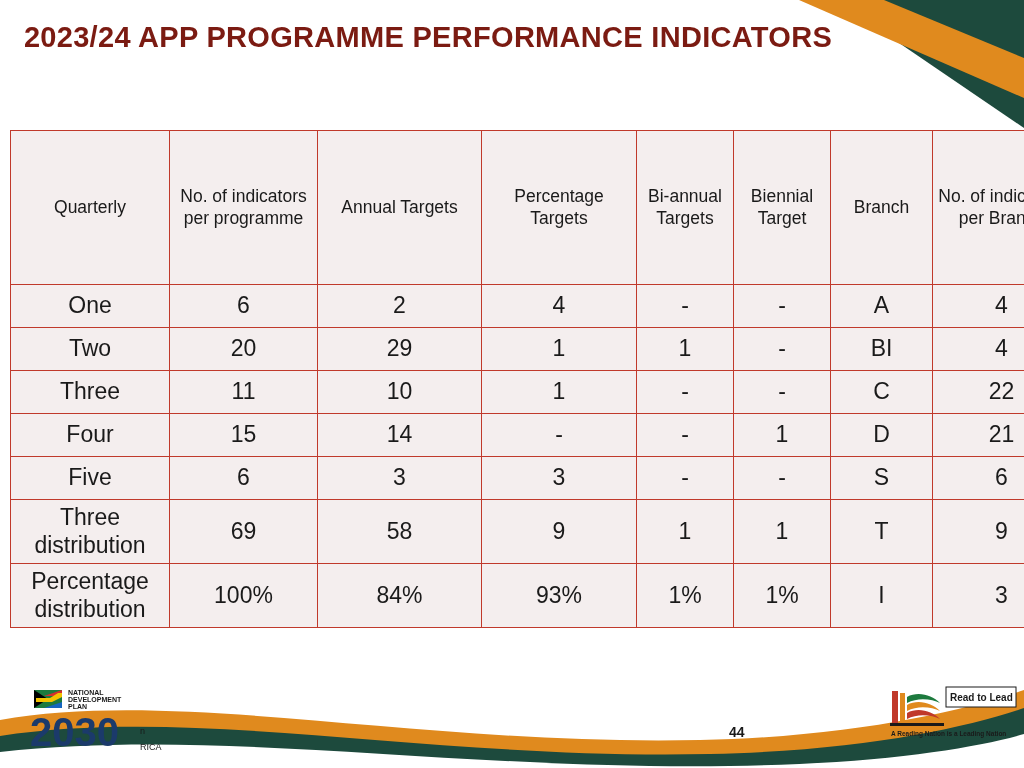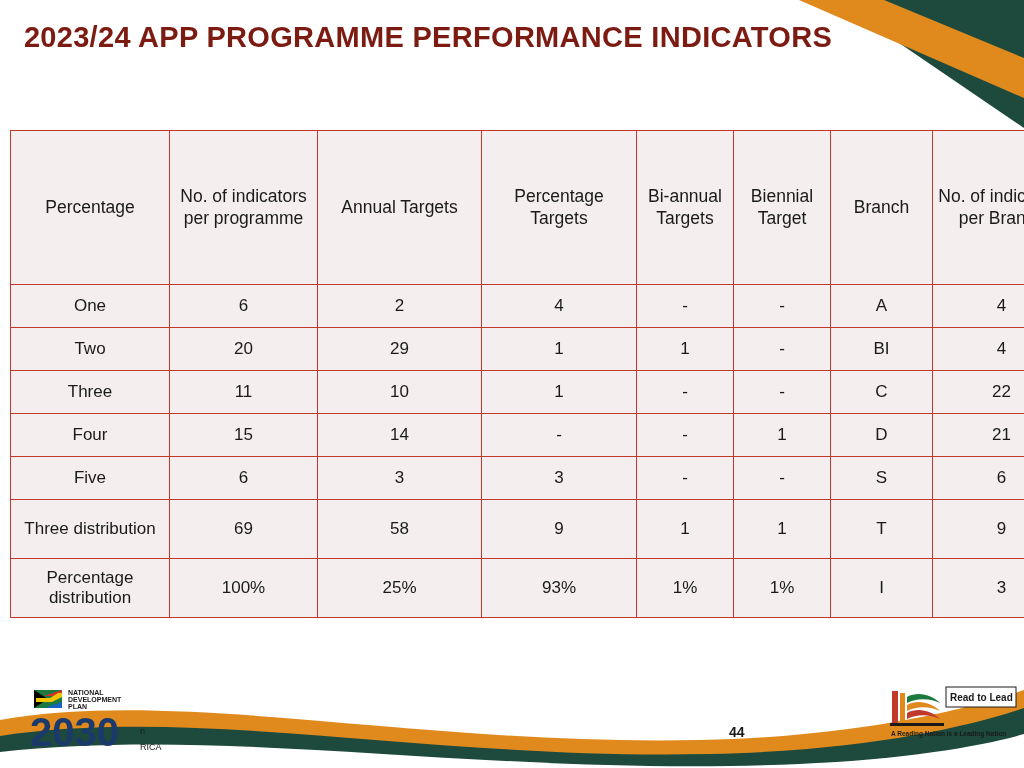--- a/index.html
+++ b/index.html
@@ -69,21 +69,21 @@
     vertical-align: middle;
     padding: 4px 3px;
     background: #f4eeee;
   }
   table.app-table thead th {
     font-size: 17.5px;
     line-height: 1.22;
     height: 145px;
   }
   table.app-table tbody td {
-    font-size: 17px;
+    font-size: 23px;
     line-height: 1.2;
     height: 34px;
   }
   tbody tr.tall td {
     height: 50px;
   }
   .col-programme { width: 152px; }
   .col-indper    { width: 141px; }
   .col-annual    { width: 157px; }
   .col-quarterly { width: 148px; }
@@ -131,21 +131,21 @@
   <path d="M300,0 L300,98 L75,0 Z" fill="#e08a1e"></path>
   <path d="M300,0 L300,58 L160,0 Z" fill="#1d4a3d"></path>
 </svg>
 
 <div class="slide-title">2023/24 APP PROGRAMME PERFORMANCE INDICATORS</div>
 
 <div class="table-wrap">
   <table class="app-table">
     <thead>
       <tr>
-        <th class="col-programme">Percentage</th>
+        <th class="col-programme">Quarterly</th>
         <th class="col-indper">No. of indicators per programme</th>
         <th class="col-annual">Annual Targets</th>
         <th class="col-quarterly">Percentage Targets</th>
         <th class="col-biannual">Bi-annual Targets</th>
         <th class="col-biennial">Biennial Target</th>
         <th class="col-branch">Branch</th>
         <th class="col-indbranch">No. of indicators per Branch</th>
       </tr>
     </thead>
     <tbody>
@@ -205,21 +205,21 @@
         <td>58</td>
         <td>9</td>
         <td>1</td>
         <td>1</td>
         <td>T</td>
         <td>9</td>
       </tr>
       <tr class="tall">
         <td>Percentage distribution</td>
         <td>100%</td>
-        <td>25%</td>
+        <td>84%</td>
         <td>93%</td>
         <td>1%</td>
         <td>1%</td>
         <td>I</td>
         <td>3</td>
       </tr>
     </tbody>
   </table>
 </div>
 

